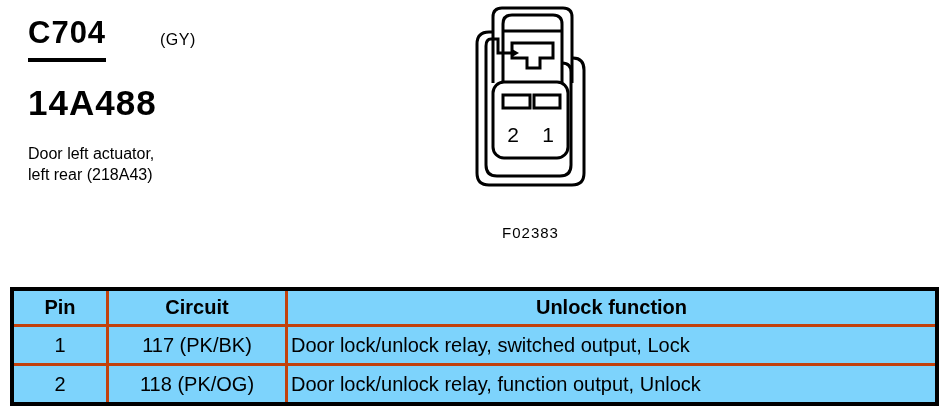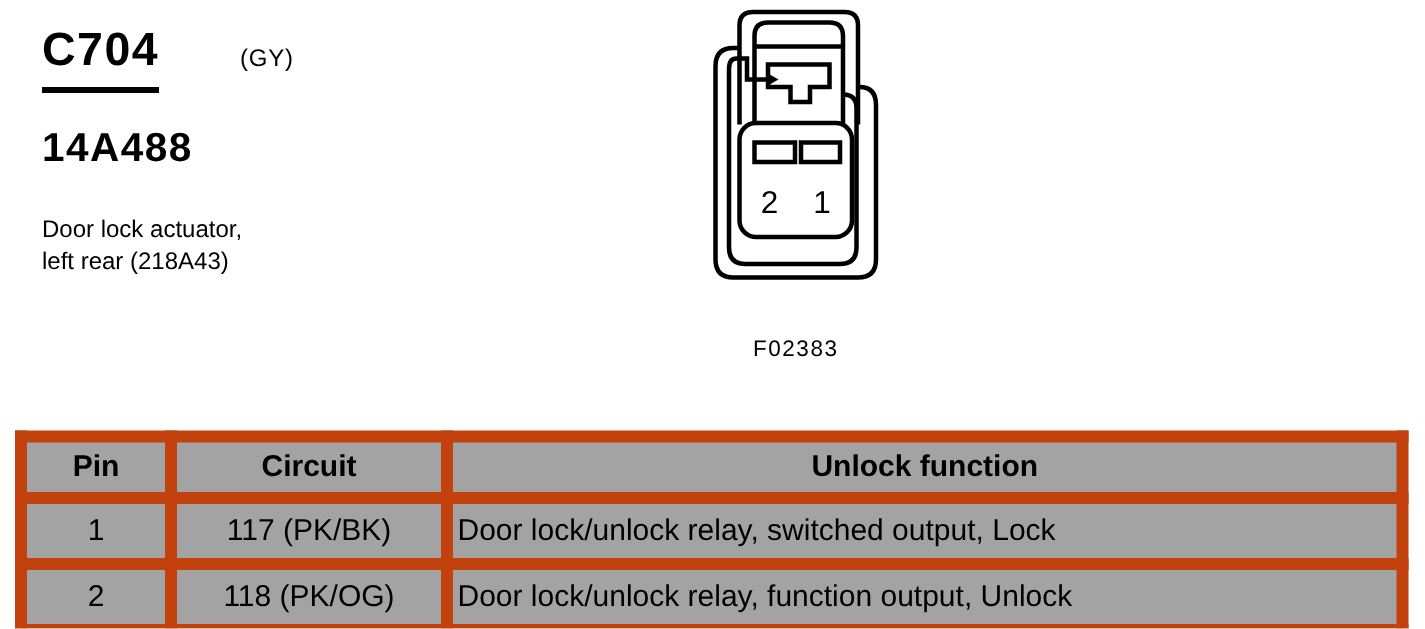--- a/index.html
+++ b/index.html
@@ -33,21 +33,21 @@
   #color-code {
     left: 128px;
     top: 31px;
     font-size: 16px;
     letter-spacing: 0.5px;
     margin-left: 32px;
   }
   #part-number {
     left: 28px;
     top: 85px;
-    font-size: 27px;
+    font-size: 35px;
     font-weight: bold;
     line-height: 1;
     letter-spacing: 1px;
   }
   #description {
     left: 28px;
     top: 143px;
     font-size: 16px;
     line-height: 21px;
   }
@@ -71,22 +71,22 @@
   
   #pinout-table {
     left: 10px;
     top: 287px;
     width: 929px;
     border-collapse: collapse;
     font-size: 20px;
   }
   #pinout-table th,
   #pinout-table td {
-    border: 8px solid #c2410c;
-    background: #a3a3a3;
+    border: 3px solid #c2410c;
+    background: #7dd3fc;
     text-align: center;
     vertical-align: middle;
     padding: 0;
   }
   #pinout-table { border: 4px solid #000; }
   #pinout-table th {
     height: 33px;
     font-weight: bold;
     font-size: 20px;
   }
@@ -107,21 +107,21 @@
 
 <div id="page">
 
   <div id="connector-id" class="abs">C704</div>
 
   <div id="color-code" class="abs">(GY)</div>
 
   <div id="part-number" class="abs">14A488</div>
 
   <div id="description" class="abs">
-    <div>Door lock actuator,</div>
+    <div>Door left actuator,</div>
     <div>left rear (218A43)</div>
   </div>
 
   <div id="connector-figure" class="abs">
     <svg width="120" height="195" viewBox="470 0 120 195">
       <g fill="none" stroke="#000" stroke-width="3">
 
         <path d="M493,32 L489,32 Q477,32 477,44 L477,173 Q477,185 489,185 L572,185 Q584,185 584,173 L584,70 Q584,58 573,58 L572,58"></path>
 
         <path d="M512,53 L498,53 L498,39 L491,39 Q486,39 486,46 L486,165 Q486,176 497,176 L560,176 Q571,176 571,165 L571,72 Q571,63 562,63"></path>

